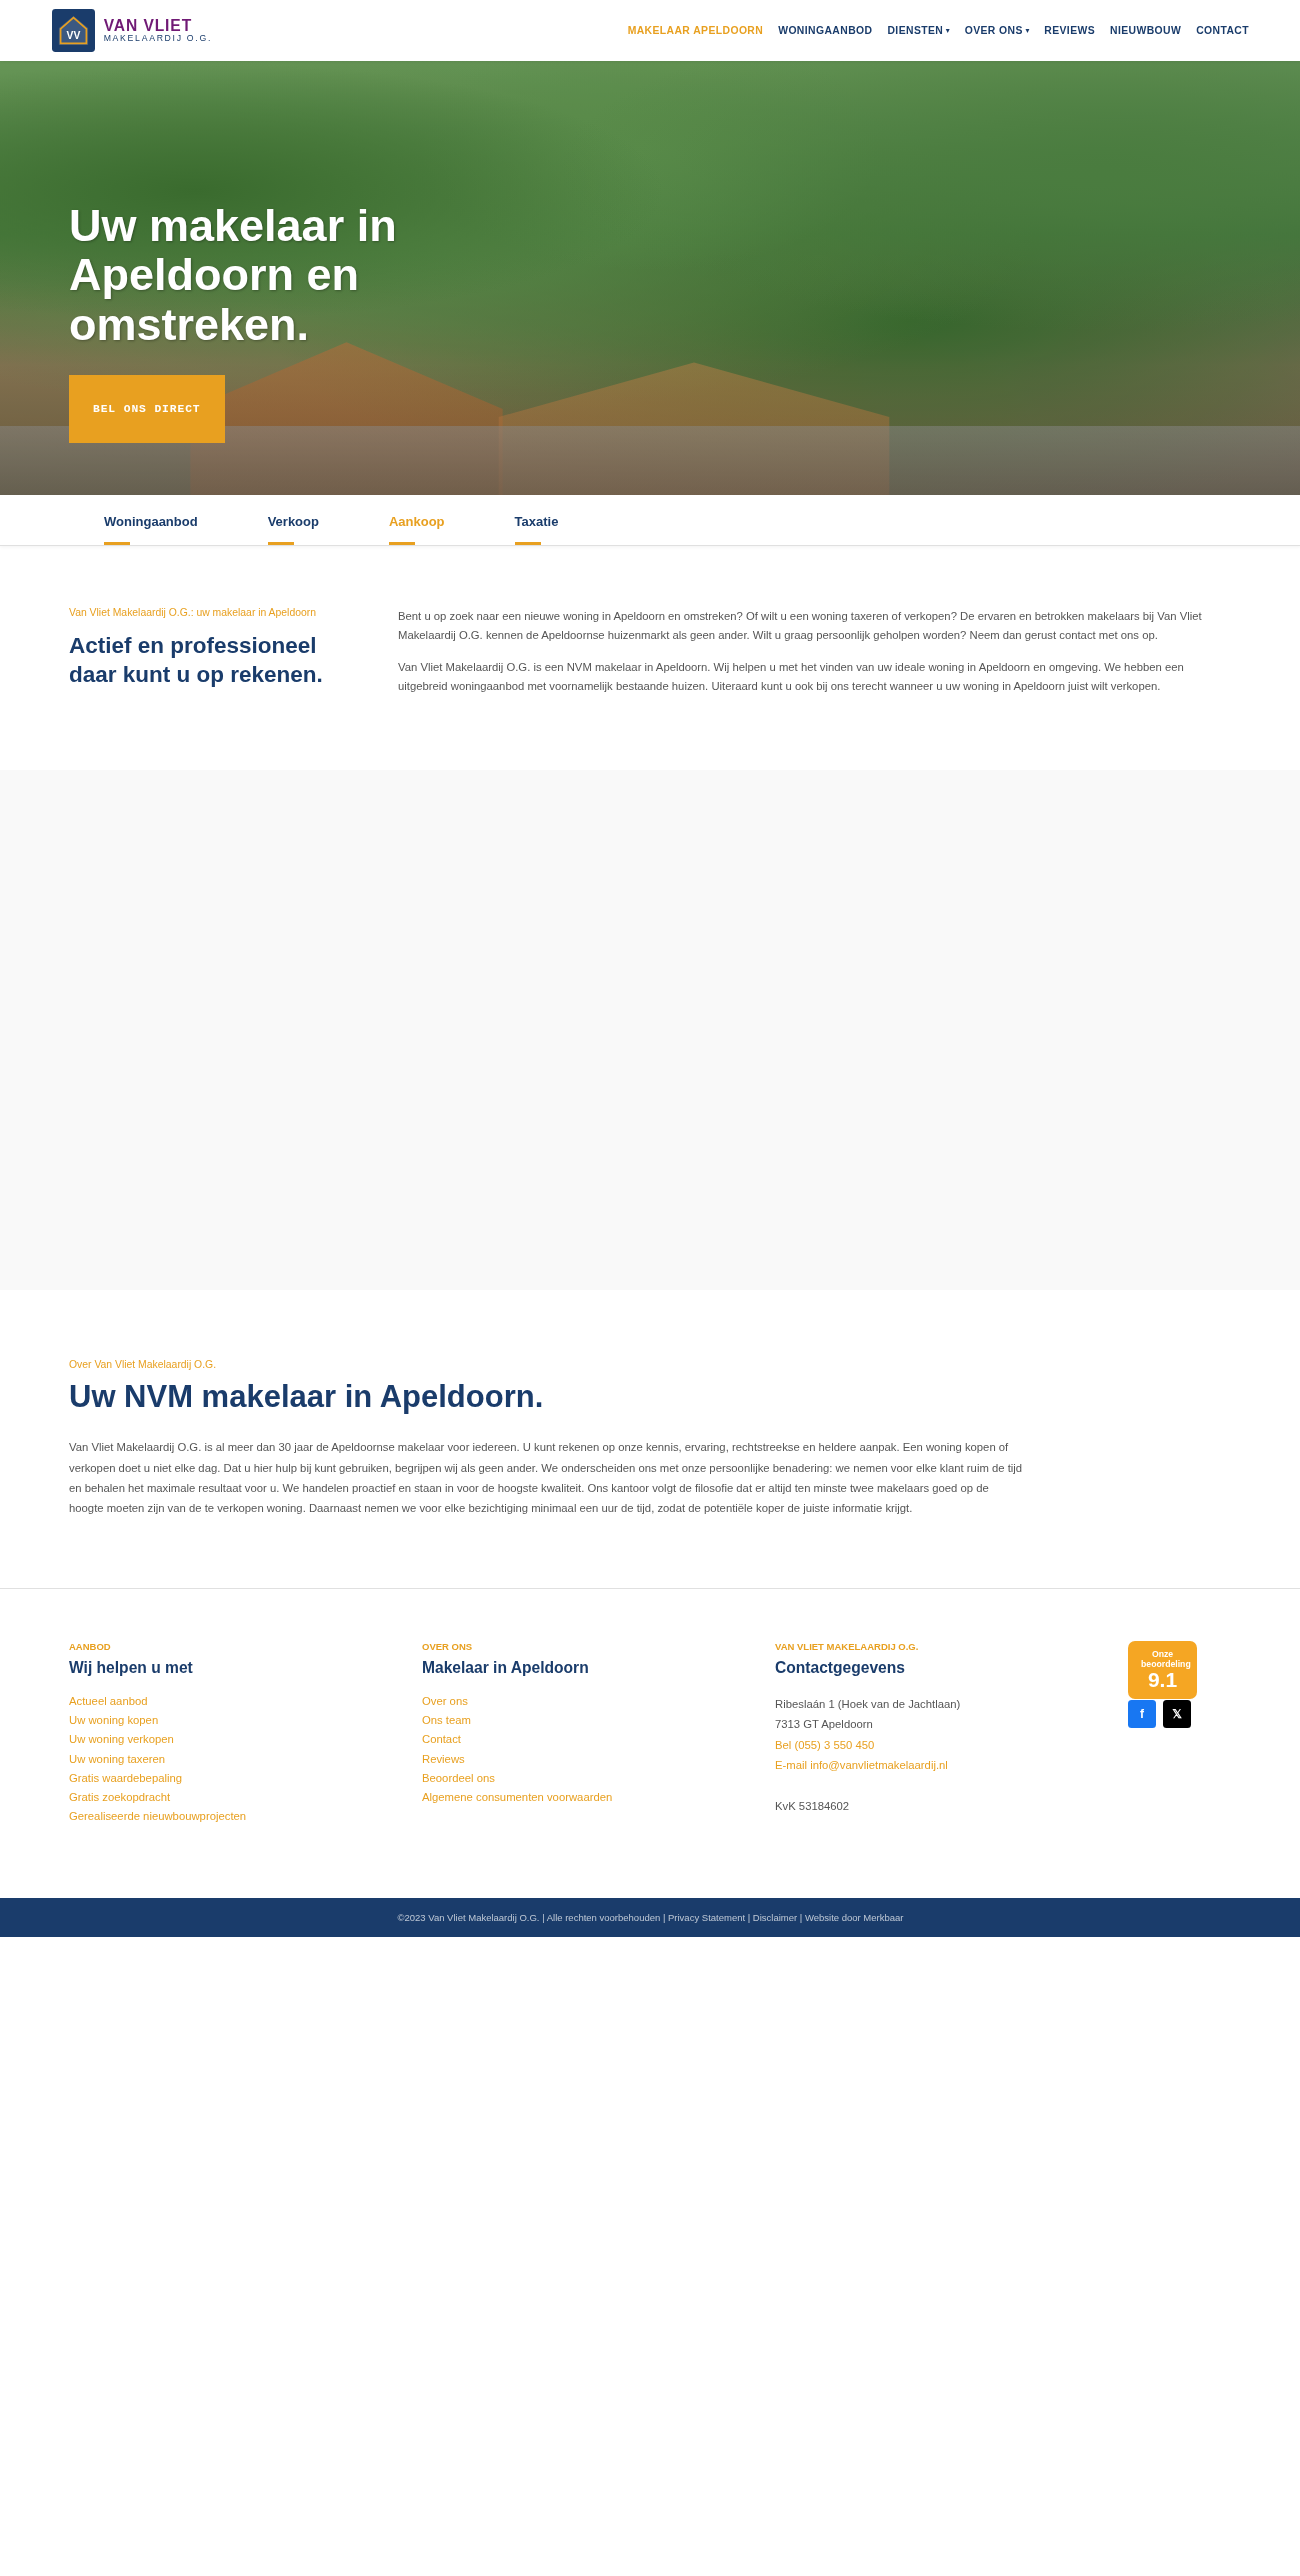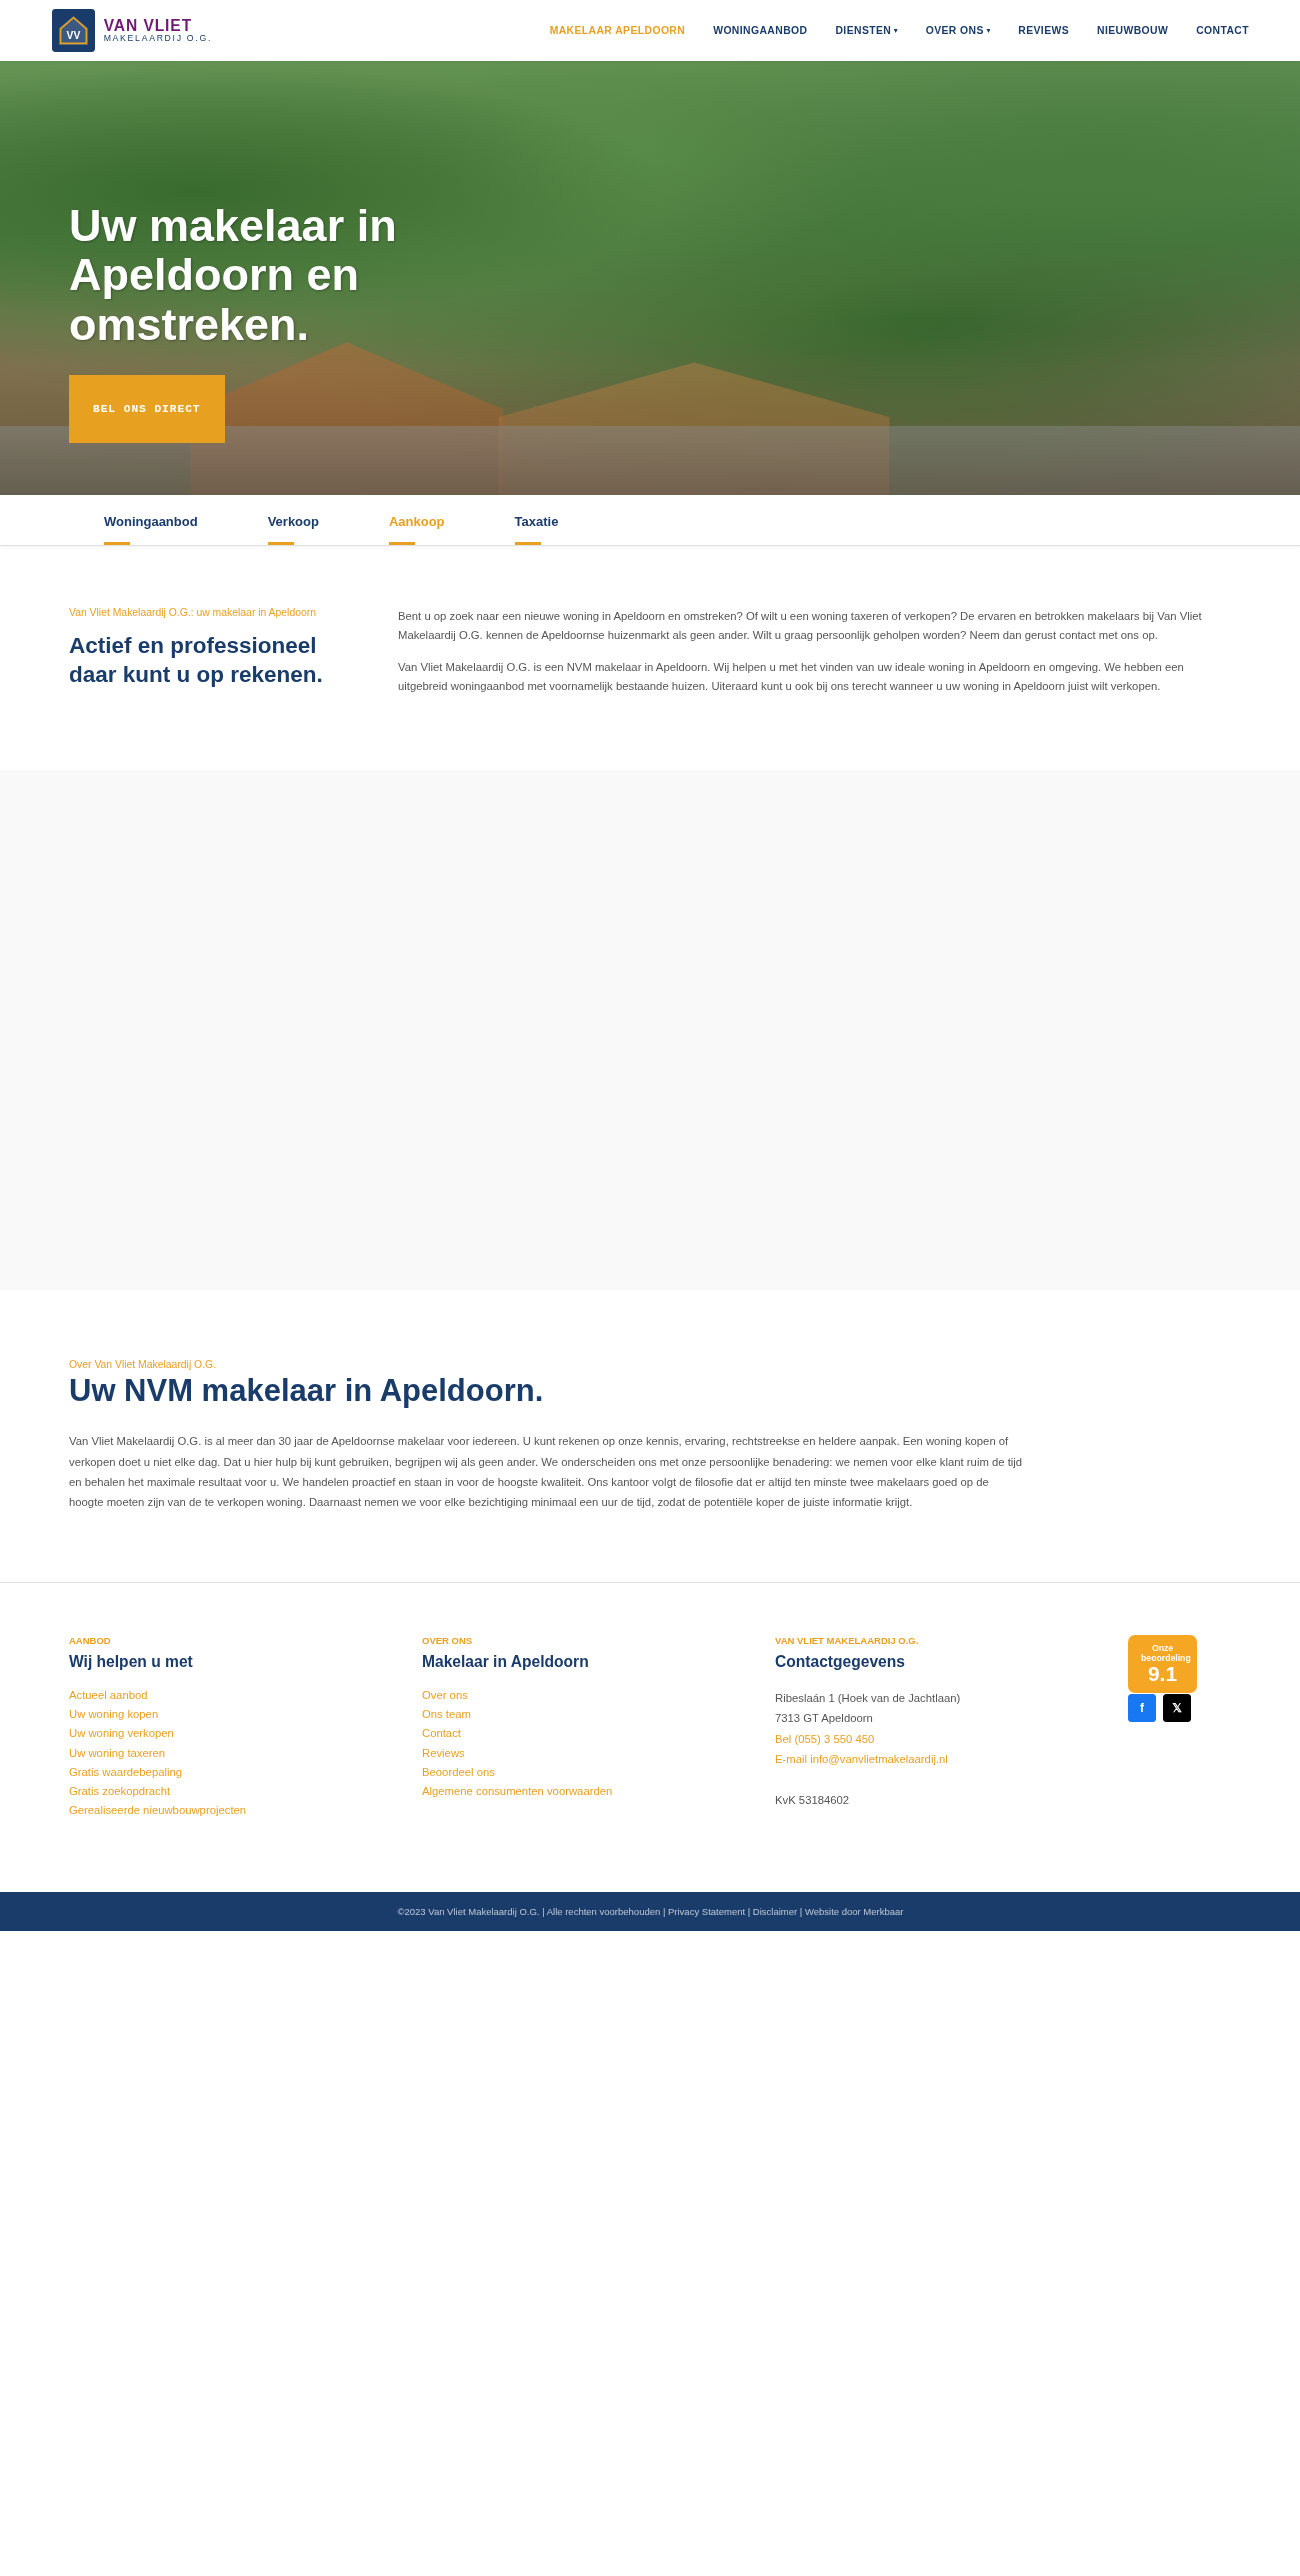--- a/index.html
+++ b/index.html
@@ -40,21 +40,21 @@
       letter-spacing: 0.9px;
     }
     .logo-text .sub {
       font-size: 8.7px;
       color: #1a3c6b;
       letter-spacing: 1.7px;
     }
     .nav {
       display: flex;
       align-items: center;
-      gap: 28px;
+      gap: 15px;
     }
     .nav a {
       text-decoration: none;
       font-size: 10.4px;
       font-weight: 600;
       color: #1a3c6b;
       text-transform: uppercase;
       letter-spacing: 0.4px;
     }
     .nav a.active { color: #e8a020; }
@@ -182,21 +182,21 @@
     }
 
     
     .about-section {
       padding: 69px 69px;
       background: #fff;
     }
     .about-label {
       color: #e8a020;
       font-size: 10.4px;
-      margin-bottom: 3px;
+      margin-bottom: 9px;
     }
     .about-heading {
       font-size: 31px;
       font-weight: 900;
       color: #1a3c6b;
       margin-bottom: 22px;
     }
     .about-text {
       font-size: 11.3px;
       line-height: 1.8;

